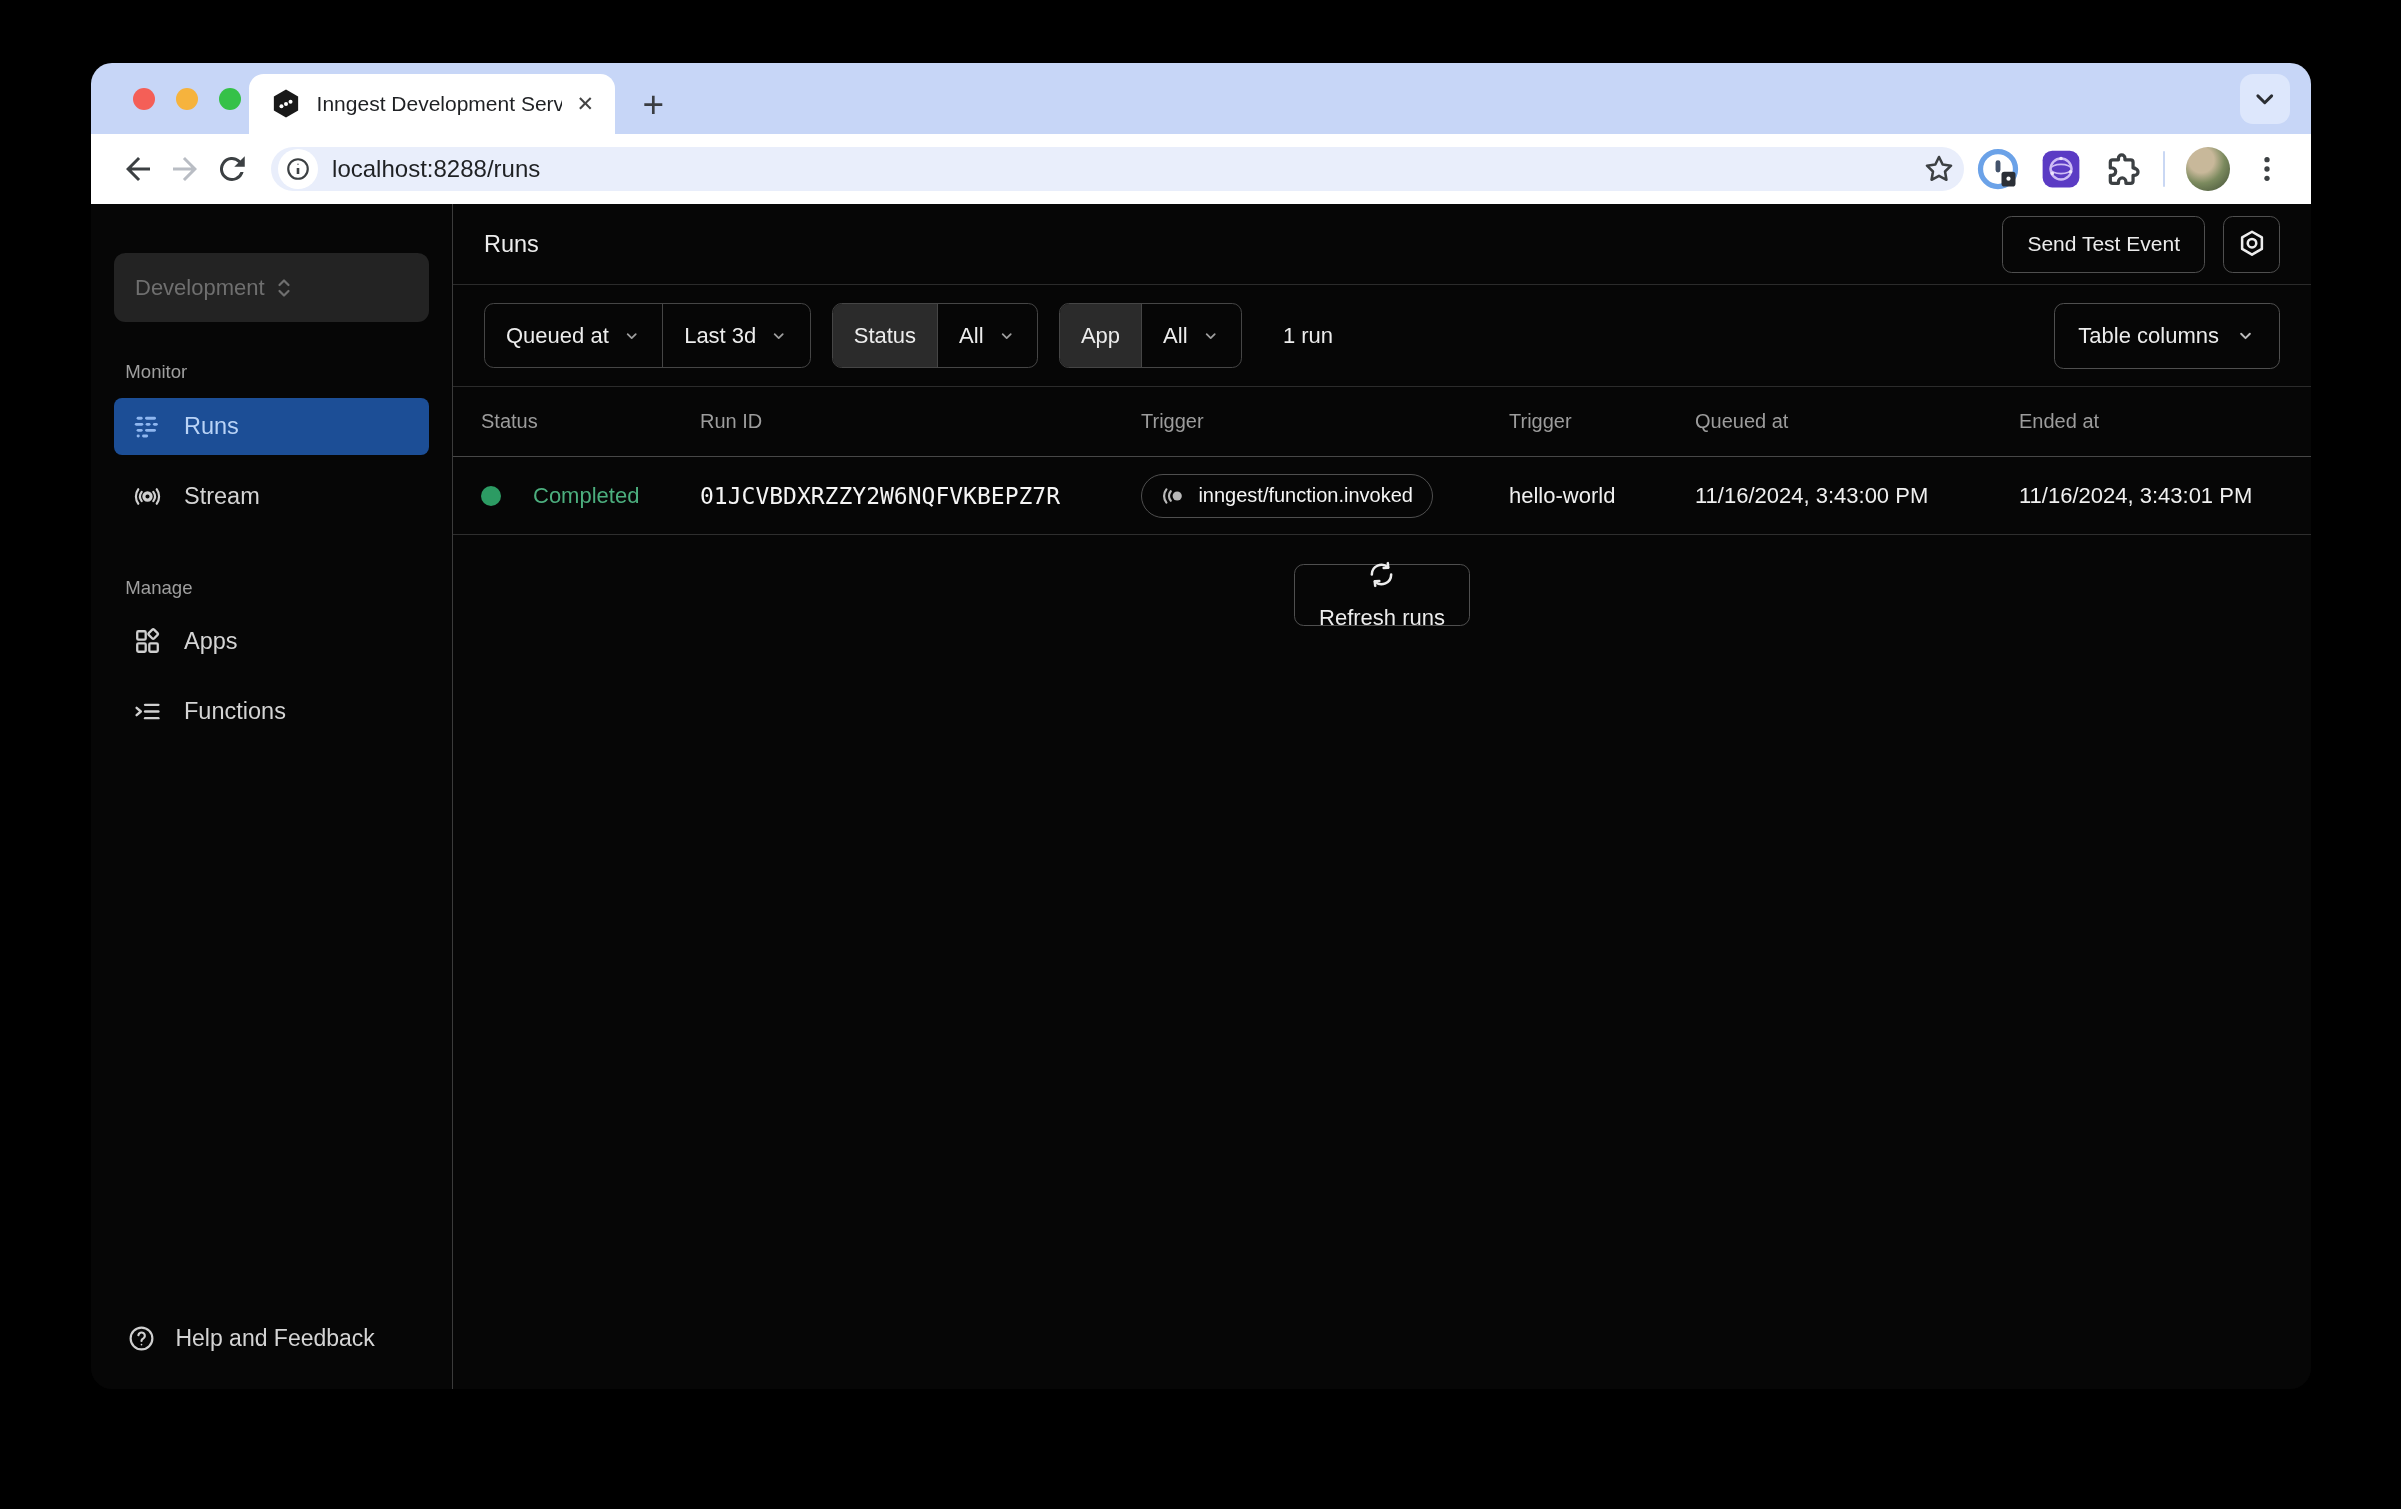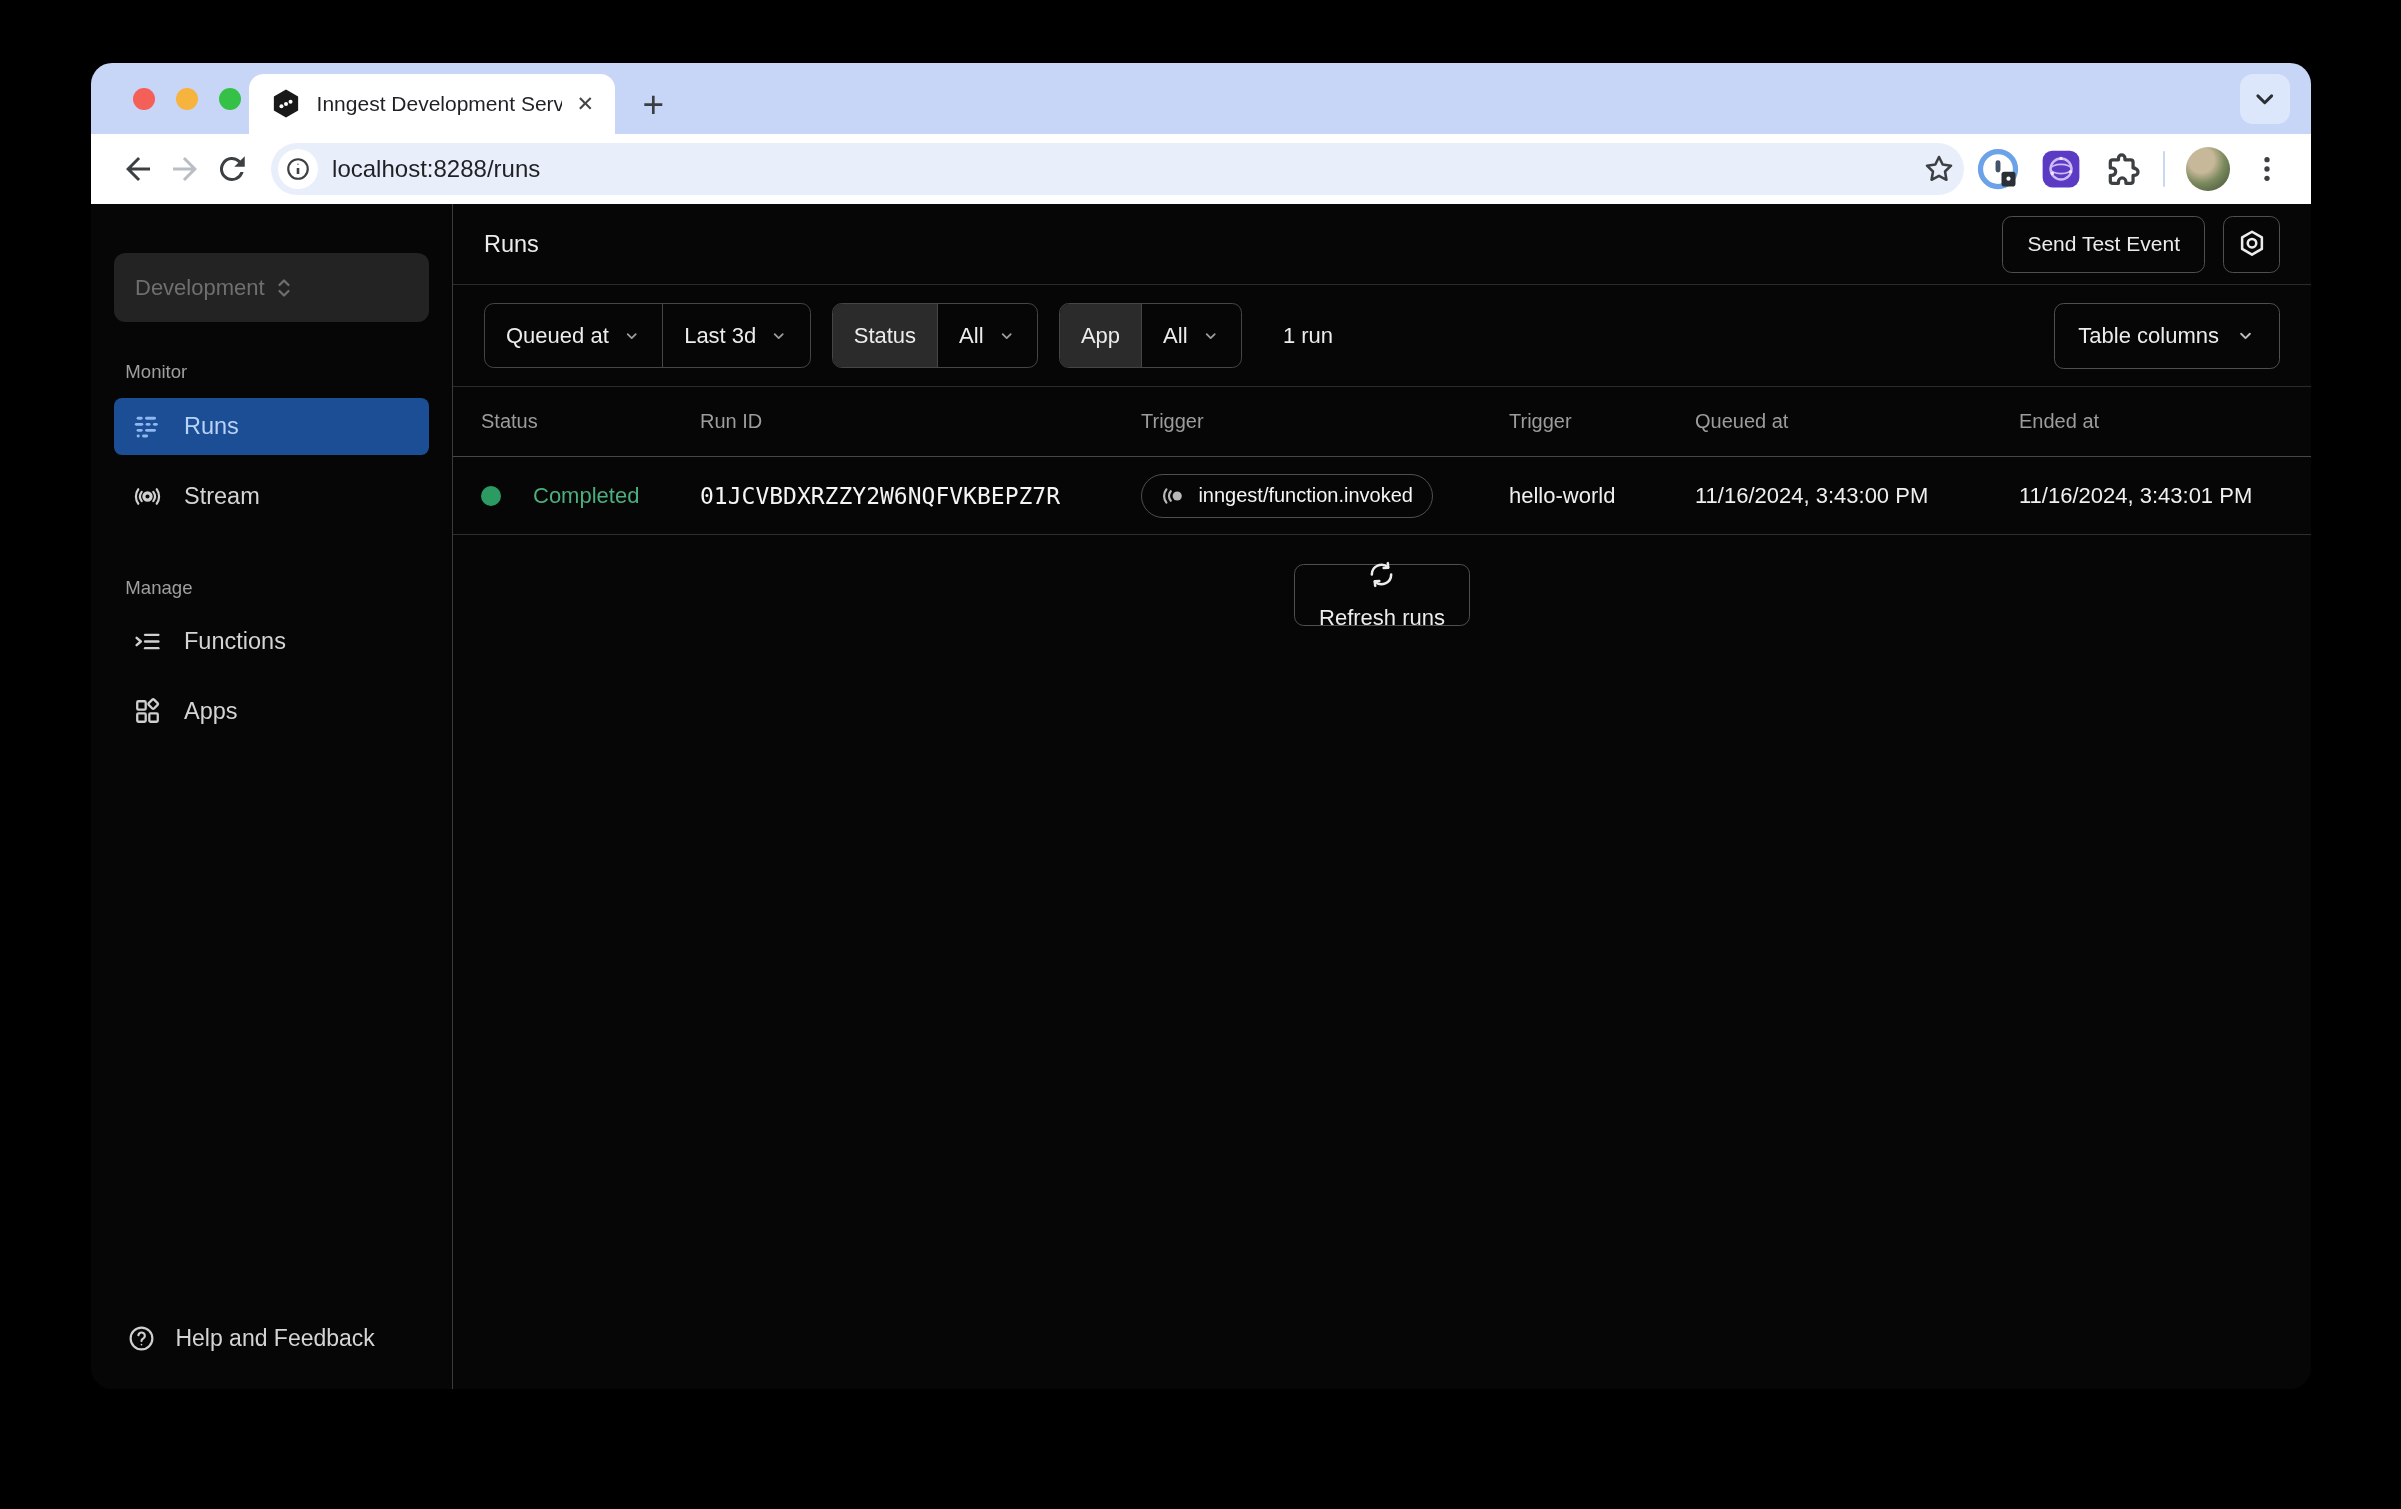--- a/index.html
+++ b/index.html
@@ -19,21 +19,21 @@
          display:flex; align-items:center; padding:0 21px; gap:14.6px; }
   .tab-title { flex:1; font-size:21px; color:#1f2124; white-space:nowrap; overflow:hidden; }
   .tab-close { font-size:21px; color:#444; }
   .newtab { font-size:37px; color:#3a3d42; font-weight:300; margin:0 0 11.3px 27.5px; line-height:1; }
   .win-chevron { position:absolute; right:21px; top:10.5px; width:50px; height:50px; border-radius:13px;
                  background:#dde7fc; display:flex; align-items:center; justify-content:center; }
 
   
   .toolbar { height:70px; background:#fff; display:flex; align-items:center; padding:0 23px; flex:0 0 auto; }
   .navbtn { width:47px; height:47px; display:flex; align-items:center; justify-content:center; }
-  .urlbar { flex:1; height:52px; background:#e9eefb; border-radius:26px; display:flex; align-items:center;
+  .urlbar { flex:1; height:44px; background:#e9eefb; border-radius:26px; display:flex; align-items:center;
             padding:0 8px 0 6.5px; margin:0 13px 0 16px; }
   .info-circle { width:40px; height:40px; border-radius:50%; background:#fff; display:flex;
                  align-items:center; justify-content:center; margin-right:14.6px; }
   .url-text { flex:1; font-size:24px; color:#1f2124; }
   .tool-icons { display:flex; align-items:center; gap:21px; padding-right:4.9px; }
   .sep { width:2.4px; height:36px; background:#c9d7f3; border-radius:1.6px; }
   .avatar { width:44px; height:44px; border-radius:50%;
             background:radial-gradient(circle at 35% 30%, #c8b89a 0 30%, #7b8a5e 55%, #3e4a33 100%); }
 
   
@@ -230,39 +230,39 @@
               <path d="M16.8 8.2a6.2 6.2 0 0 1 0 7.6"></path>
               <path d="M19.6 6a10 10 0 0 1 0 12"></path>
             </svg>
         </span>
         <span>Stream</span>
       </div>
 
       <div class="section-label">Manage</div>
       <div class="nav-item">
         <span class="nav-icon">
+          <svg width="29" height="29" viewBox="0 0 24 24" fill="none" stroke="#cfcfcf" stroke-width="1.9" stroke-linejoin="round">
+              <rect x="3.5" y="3.5" width="7" height="7" rx="1"></rect>
+              <rect x="3.5" y="13.5" width="7" height="7" rx="1"></rect>
+              <rect x="13.5" y="13.5" width="7" height="7" rx="1"></rect>
+              <rect x="13.6" y="2.7" width="6.2" height="6.2" rx="1" transform="rotate(45 16.7 5.8)"></rect>
+            </svg>
+        </span>
+        <span>Apps</span>
+      </div>
+      <div class="nav-item">
+        <span class="nav-icon">
           <svg width="29" height="29" viewBox="0 0 24 24" fill="none" stroke="#cfcfcf" stroke-width="2" stroke-linecap="round" stroke-linejoin="round">
               <polyline points="3,9 6.5,12 3,15"></polyline>
               <line x1="10" y1="6.5" x2="21" y2="6.5"></line>
               <line x1="10" y1="12" x2="21" y2="12"></line>
               <line x1="10" y1="17.5" x2="21" y2="17.5"></line>
             </svg>
         </span>
         <span>Functions</span>
-      </div>
-      <div class="nav-item">
-        <span class="nav-icon">
-          <svg width="29" height="29" viewBox="0 0 24 24" fill="none" stroke="#cfcfcf" stroke-width="1.9" stroke-linejoin="round">
-              <rect x="3.5" y="3.5" width="7" height="7" rx="1"></rect>
-              <rect x="3.5" y="13.5" width="7" height="7" rx="1"></rect>
-              <rect x="13.5" y="13.5" width="7" height="7" rx="1"></rect>
-              <rect x="13.6" y="2.7" width="6.2" height="6.2" rx="1" transform="rotate(45 16.7 5.8)"></rect>
-            </svg>
-        </span>
-        <span>Apps</span>
       </div>
 
       <div class="sidebar-spacer"></div>
       <div class="help-row">
         <span>
           <svg width="29" height="29" viewBox="0 0 24 24" fill="none" stroke="#cfcfcf" stroke-width="1.8" stroke-linecap="round">
               <circle cx="12" cy="12" r="9"></circle>
               <path d="M9.4 9.3a2.7 2.7 0 1 1 3.8 2.9c-.8.35-1.2.9-1.2 1.8"></path>
               <circle cx="12" cy="17" r="0.7" fill="#cfcfcf" stroke="none"></circle>
             </svg>

